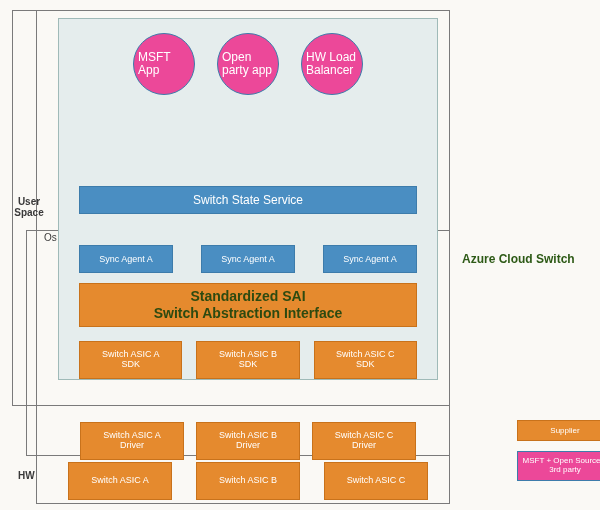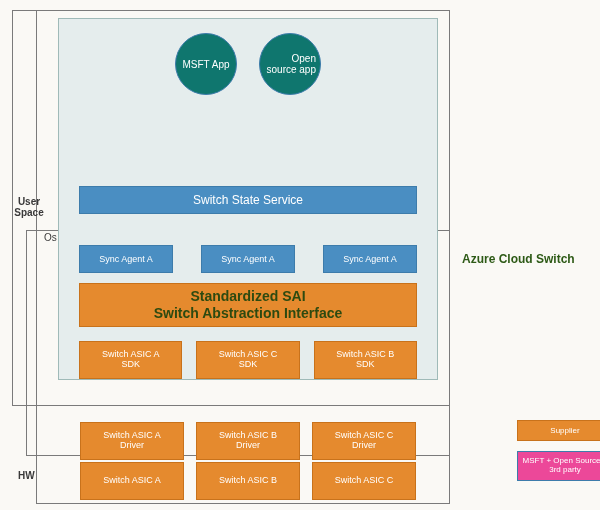--- a/index.html
+++ b/index.html
@@ -35,21 +35,21 @@
     position: absolute;
     left: 58px; top: 18px;
     width: 380px; height: 362px;
     background: #e5eded;
     border: 1px solid #9fbab8;
   }
   .hw-row {
     position: absolute;
     left: 58px; top: 462px;
     width: 380px; height: 30px;
-    display: flex; gap: 12px;
+    display: flex; gap: 24px;
     justify-content: center;
   }
   .driver-row {
     position: absolute;
     left: 58px; top: 422px;
     width: 380px; height: 40px;
     display: flex; gap: 12px;
     justify-content: center;
   }
 
@@ -76,24 +76,24 @@
     top: 14px; left: 0; width: 100%;
     display: flex; justify-content: center; gap: 22px;
   }
   .circles-bottom {
     position: absolute;
     top: 86px; left: 0; width: 100%;
     display: flex; justify-content: center; gap: 18px;
   }
   .circle {
     width: 62px; height: 62px; border-radius: 50%;
-    background: #0f766e;
+    background: #ec4899;
     border: 1px solid #3d7cab;
     display: flex; align-items: center; justify-content: center;
-    color: #fff; font-size: 10px; text-align: right;
+    color: #fff; font-size: 12px; text-align: left;
     line-height: 1.1; padding: 4px;
   }
 
   .switch-state {
     position: absolute;
     top: 167px; left: 20px; right: 20px;
     height: 28px;
     background: #4a8ec2; border: 1px solid #3d7cab;
     display: flex; align-items: center; justify-content: center;
     color: #fff; font-size: 12px;
@@ -161,40 +161,41 @@
 </head>
 <body>
 
 <div class="user-space-frame"></div>
 <div class="os-frame"></div>
 <div class="outer-frame"></div>
 
 <div class="main-teal">
   <div class="circles-top">
     <div class="circle">MSFT App</div>
-    <div class="circle">Open source app</div>
+    <div class="circle">Open party app</div>
+    <div class="circle">HW Load Balancer</div>
   </div>
 
   <div class="switch-state">Switch State Service</div>
 
   <div class="sync-row">
     <div class="sync-box">Sync Agent A</div>
     <div class="sync-box">Sync Agent A</div>
     <div class="sync-box">Sync Agent A</div>
   </div>
 
   <div class="sai-box">
     <div>Standardized SAI</div>
     <div>Switch Abstraction Interface</div>
   </div>
 
   <div class="sdk-row">
     <div class="orange-box">Switch ASIC A SDK</div>
+    <div class="orange-box">Switch ASIC B SDK</div>
     <div class="orange-box">Switch ASIC C SDK</div>
-    <div class="orange-box">Switch ASIC B SDK</div>
   </div>
 </div>
 
 <div class="driver-row">
   <div class="orange-box short">Switch ASIC A Driver</div>
   <div class="orange-box short">Switch ASIC B Driver</div>
   <div class="orange-box short">Switch ASIC C Driver</div>
 </div>
 
 <div class="hw-row">

